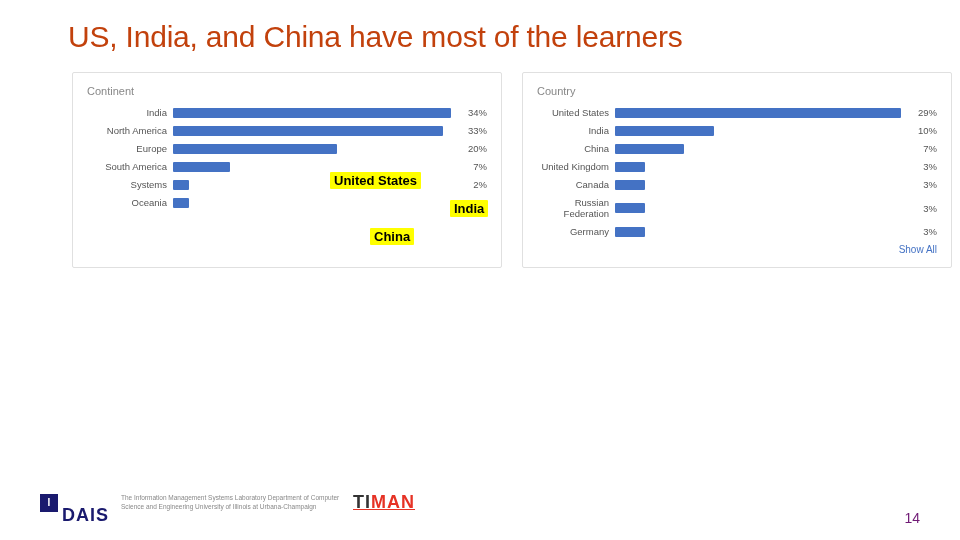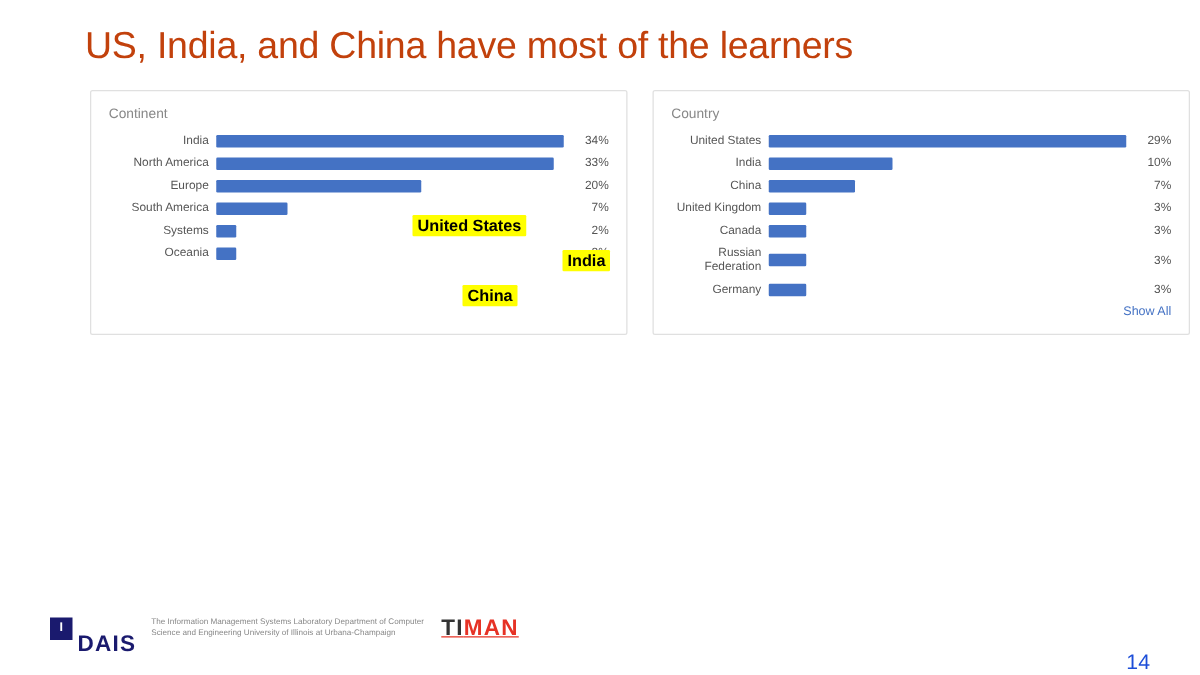--- a/index.html
+++ b/index.html
@@ -188,24 +188,24 @@
 
     .footer-desc {
       font-size: 6.5px;
       color: #888;
       max-width: 220px;
       line-height: 1.3;
     }
 
     .page-number {
       position: absolute;
-      bottom: 0;
+      bottom: 14px;
       right: 40px;
-      font-size: 17px;
-      color: #1d4ed8;
+      font-size: 14px;
+      color: #701a75;
     }
   </style>
 </head>
 <body>
 
 <div class="slide">
 
   <div class="title">US, India, and China have most of the learners</div>
 
   <div class="charts-container">

